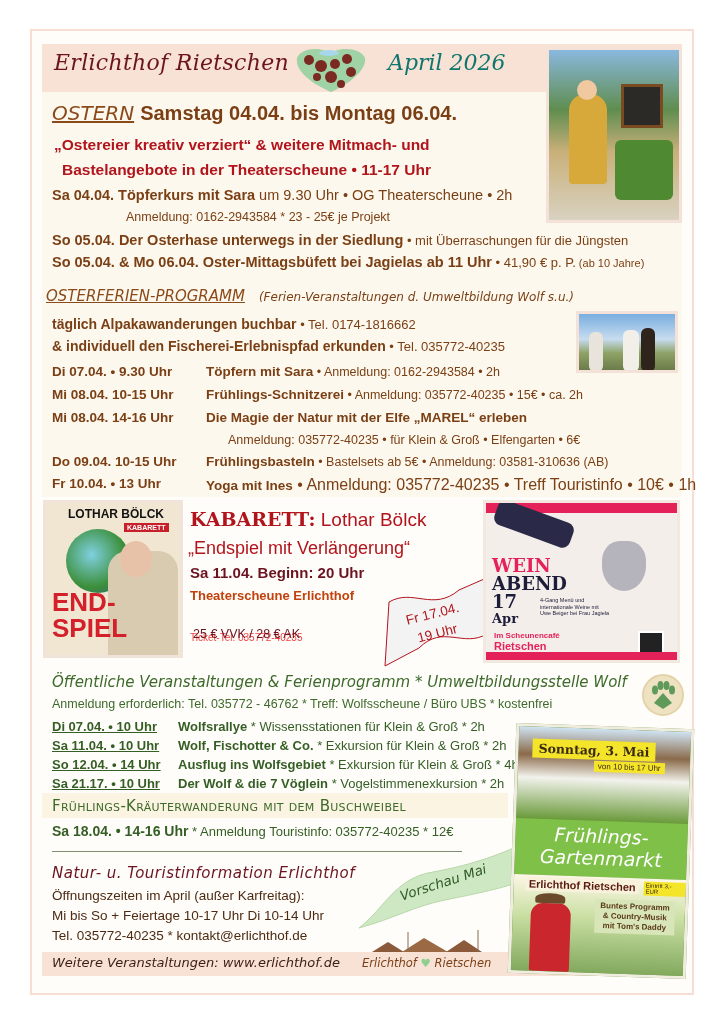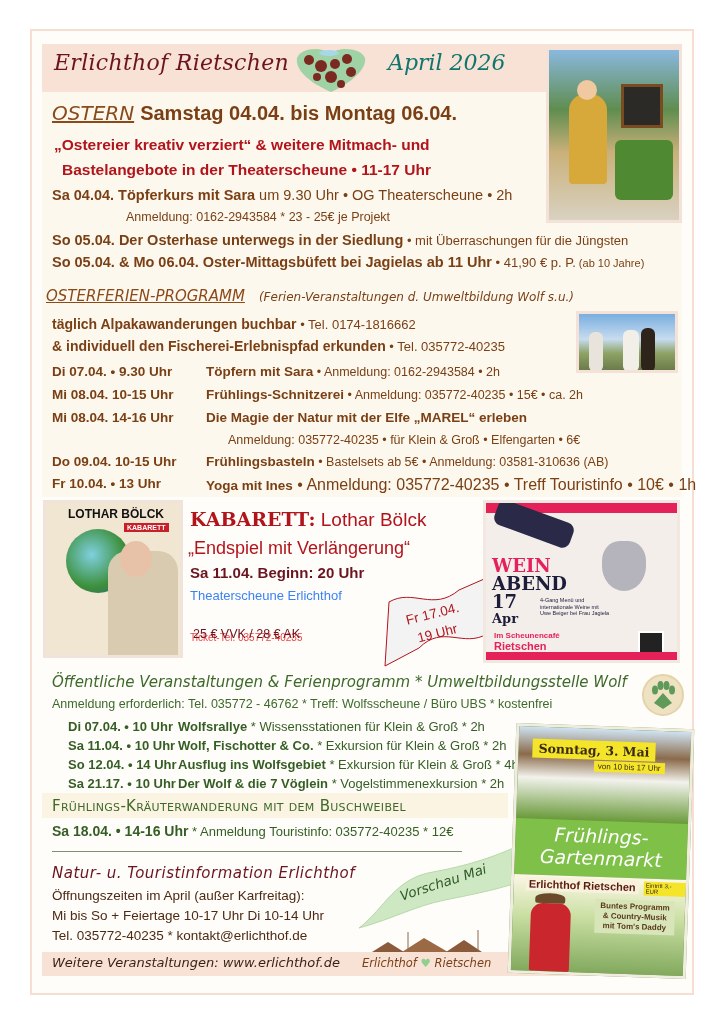--- a/index.html
+++ b/index.html
@@ -32,34 +32,34 @@
 
   .prog { position: absolute; left: 52px; font-size: 13.5px; color: #7a3f14; white-space: nowrap; }
   .prog .d { position: absolute; left: 0; font-weight: bold; }
   .prog .t { position: absolute; left: 154px; }
 
   .kab-poster { left: 43px; top: 500px; width: 140px; height: 158px; background: #f1e6d2; border-color: #efe3da; }
   .kab-title { left: 190px; top: 508px; font-family: "DejaVu Serif", serif; font-weight: bold; font-size: 19px; color: #b2141c; }
   .kab-title .nm { font-family: "Liberation Sans", sans-serif; font-weight: normal; font-size: 19px; }
   .kab-sub { left: 188px; top: 538px; font-size: 18px; color: #b2141c; }
   .kab-date { left: 190px; top: 564px; font-size: 15px; font-weight: bold; color: #6b1420; }
-  .kab-ort { left: 190px; top: 588px; font-size: 13px; font-weight: normal; color: #3b82f6; }
+  .kab-ort { left: 190px; top: 588px; font-size: 13px; font-weight: bold; color: #c2410c; }
   .kab-tel { left: 190px; top: 608px; font-size: 10px; color: #ef4444; margin-top: 24px; }
   .kab-preis { left: 193px; top: 627px; font-size: 12.5px; color: #6b1420; }
 
   .flag { position: absolute; left: 383px; top: 572px; width: 110px; height: 96px; }
   .flag-text { position: absolute; left: 408px; top: 604px; transform: rotate(-14deg); font-size: 13.5px; color: #b2141c; text-align: center; line-height: 20px; }
 
   .wein { left: 483px; top: 500px; width: 197px; height: 163px; background: #f3eeea; border-color: #f2e8e0; }
 
   .wolf-head { left: 52px; top: 673px; font-family: "DejaVu Sans", sans-serif; font-style: italic; font-size: 15px; color: #3d6a2a; }
   .wolf-note { left: 52px; top: 697px; font-size: 12.5px; color: #3d6a2a; }
   .paw { position: absolute; left: 642px; top: 674px; width: 42px; height: 42px; border-radius: 50%; background: #efe2c2; border: 2px solid #e4d3a8; }
   .wprog { position: absolute; left: 52px; font-size: 13px; color: #355e25; white-space: nowrap; }
-  .wprog .d { position: absolute; left: 16px; font-weight: bold; }
+  .wprog .d { position: absolute; left: 0; font-weight: bold; text-decoration: underline; }
   .wprog .t { position: absolute; left: 126px; }
 
   .kraut-bg { position: absolute; left: 42px; top: 793px; width: 466px; height: 25px; background: #fbf4e2; }
   .kraut { left: 52px; top: 797px; font-family: "DejaVu Sans", sans-serif; font-size: 15px; color: #3d6a2a; font-variant: small-caps; letter-spacing: .3px; }
   .kraut-line { left: 52px; top: 823px; font-size: 14px; color: #355e25; }
   .hr { position: absolute; left: 52px; top: 851px; width: 410px; height: 1px; background: #7f8f6f; }
 
   .ti-head { left: 52px; top: 864px; font-family: "DejaVu Sans", sans-serif; font-style: italic; font-size: 15px; color: #6b1420; letter-spacing: .5px; }
   .ti-line { position: absolute; left: 52px; font-size: 13.5px; color: #4d2a12; white-space: nowrap; }
 
@@ -165,20 +165,21 @@
   <span class="d">Fr 10.04. • 13 Uhr</span>
   <span class="t"><b>Yoga mit Ines</b><span style="font-size:16px"> • Anmeldung: 035772-40235 • Treff Touristinfo • 10€ • 1h</span></span>
 </div>
 
 <div class="photo kab-poster">
   <div style="position:absolute;left:22px;top:4px;font-size:12px;font-weight:bold;color:#111;">LOTHAR BÖLCK</div>
   <div style="position:absolute;left:78px;top:20px;font-size:7px;font-weight:bold;color:#fff;background:#c8202a;padding:1px 3px;">KABARETT</div>
   <div style="position:absolute;left:20px;top:26px;width:64px;height:64px;border-radius:50%;background:radial-gradient(circle at 40% 40%,#7fd0e0,#3c8f3a 60%,#2b5c8a);"></div>
   <div style="position:absolute;left:62px;top:48px;width:70px;height:104px;background:#d9cbb0;border-radius:20px 20px 0 0;"></div>
   <div style="position:absolute;left:74px;top:38px;width:32px;height:36px;background:#e8c2a8;border-radius:50%;"></div>
+  <div style="position:absolute;left:6px;top:86px;width:70px;font-size:26px;line-height:26px;font-weight:bold;color:#d3202a;">END-SPIEL</div>
 </div>
 <div class="sec kab-title">
   <span>KABARETT:</span><span class="nm"> Lothar Bölck</span>
 </div>
 <div class="sec kab-sub">„Endspiel mit Verlängerung“</div>
 <div class="sec kab-date">Sa 11.04. Beginn: 20 Uhr</div>
 <div class="sec kab-ort">Theaterscheune Erlichthof</div>
 <div class="sec kab-tel">Ticket-Tel. 035772-40235</div>
 <div class="sec kab-preis">25 € VVK / 28 € AK</div>
 

